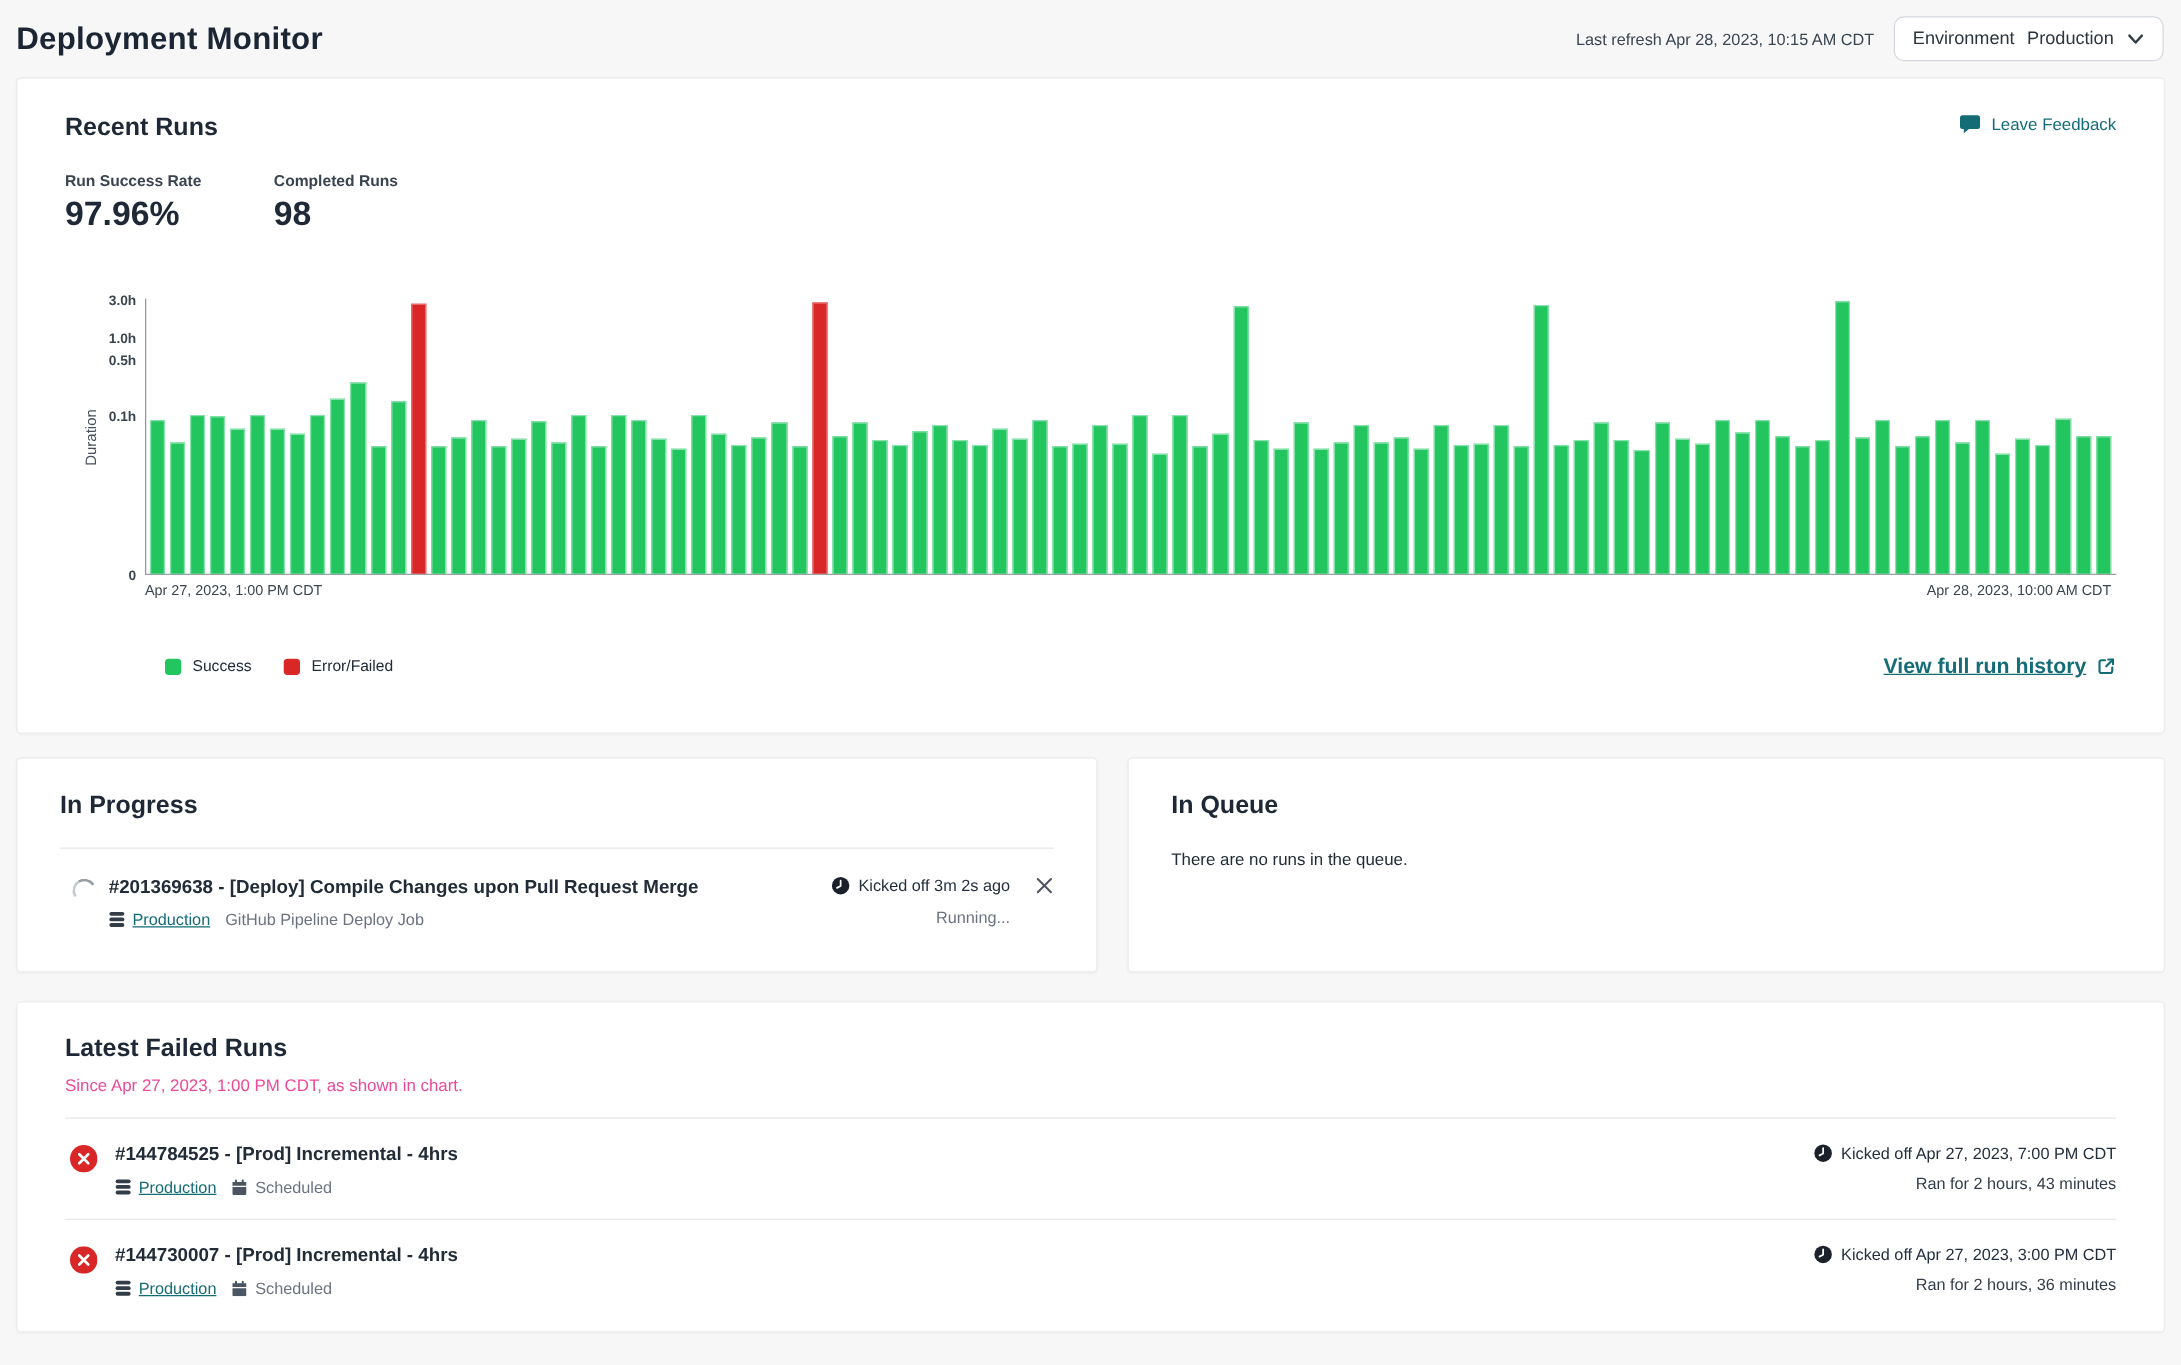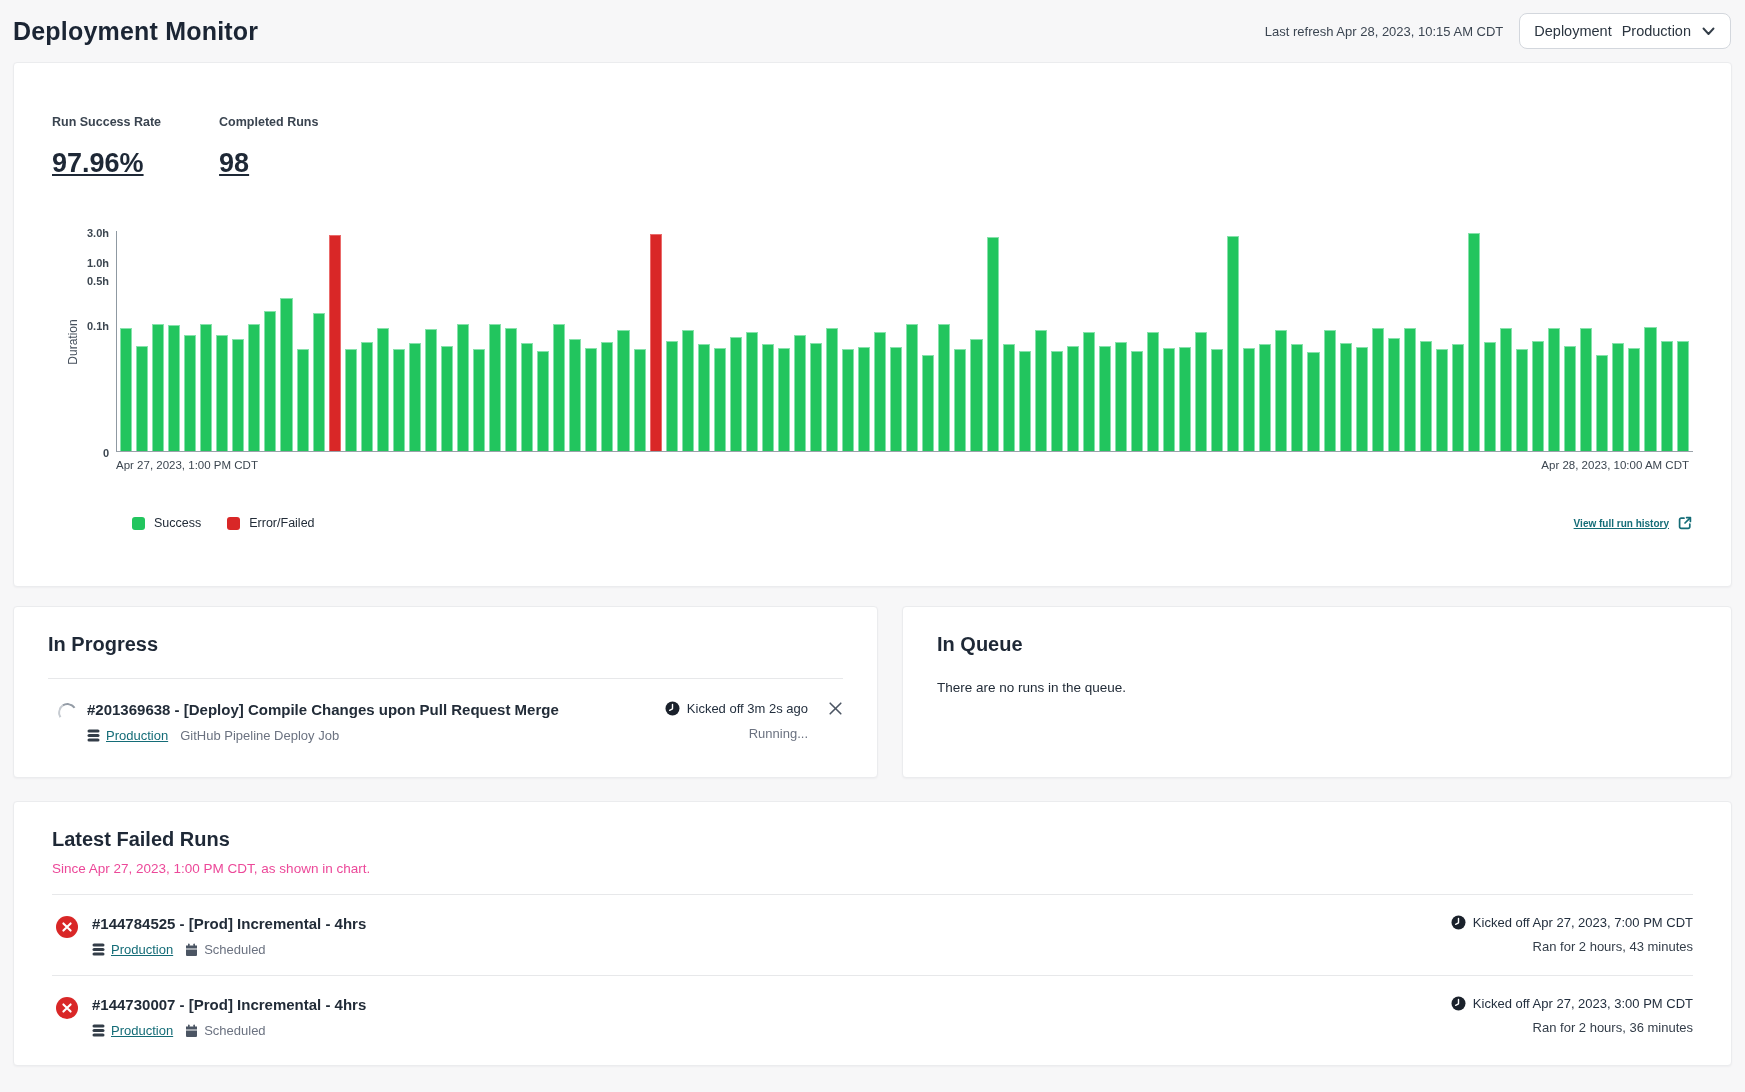--- a/index.html
+++ b/index.html
@@ -18,38 +18,38 @@
   .env-select { display:flex; align-items:center; gap:10px; background:#fff; border:1px solid #d3d7dd; border-radius:8px; padding:9px 14px; font-size:14.5px; color:#2b3540; cursor:pointer; }
   .env-select svg { display:block; }
   
   .card { background:#fff; border:1px solid #ebecee; border-radius:4px; box-shadow:0 1px 2px rgba(20,30,40,.04); }
   .card-title { font-size:20px; font-weight:700; color:#1e2836; }
   .recent-card { margin:0 13px; padding:28px 38px 26px 38px; height:525px; position:relative; }
   .recent-head { display:flex; justify-content:space-between; align-items:flex-start; }
   .feedback-link { display:flex; align-items:center; gap:8px; color:#146c77; font-size:13.5px; cursor:pointer; }
   .stats-row { display:flex; gap:58px; margin-top:24px; }
   .stat-label { font-size:12.5px; font-weight:700; color:#3a4450; }
-  .stat-value { font-size:27px; font-weight:700; color:#1e2836; margin-top:19px;text-decoration:underline; }
+  .stat-value { font-size:27px; font-weight:700; color:#1e2836; margin-top:4px; }
   
   .chart-wrap { display:flex; margin-top:52px; padding-left:12px; }
   .y-gutter { width:52px; position:relative; height:221px; flex:none; }
   .y-label { position:absolute; left:-14px; top:50%; transform:translateY(-50%) rotate(-90deg); font-size:12px; color:#46505c; }
   .ytick { position:absolute; right:7px; font-size:11px; font-weight:600; color:#3c4650; }
   .plot { flex:1; position:relative; height:221px; border-left:1px solid #8f99a2; border-bottom:1px solid #9aa1a9; }
   .bars { position:absolute; left:0; right:4px; bottom:0; top:0; display:flex; align-items:flex-end; gap:4px; padding-left:3px; }
   .bar { flex:1; background:#22c55e; border:1px solid #86e2ab; border-bottom:none; }
   .bar-error { background:#d92727; border-color:#ea6b6b; }
   .x-labels { display:flex; justify-content:space-between; margin:7px 4px 0 64px; font-size:11.5px; color:#3c4650; }
   .chart-footer { display:flex; justify-content:space-between; align-items:center; margin-top:44px; padding-left:48px; }
   .legend { display:flex; gap:26px;padding-left:32px; }
   .legend-item { display:flex; align-items:center; gap:9px; font-size:12.5px; color:#222c38; }
   .swatch { width:13px; height:13px; border-radius:3px; }
   .swatch-success { background:#22c55e; }
   .swatch-error { background:#d92727; }
-  .history-link { display:flex; align-items:center; gap:8px; color:#146c77; font-size:10px; font-weight:600; cursor:pointer; }
+  .history-link { display:flex; align-items:center; gap:8px; color:#146c77; font-size:17px; font-weight:600; cursor:pointer; }
   .history-link .link-text { text-decoration:underline; }
   
   .mid-row { display:flex; gap:24px; margin:19px 13px 0 13px; }
   .progress-card { width:865px; flex:none; padding:26px 34px; height:172px; }
   .queue-card { flex:1; padding:26px 34px; height:172px; }
   .divider { border-top:1px solid #e7e8ea; }
   .progress-card .divider { margin-top:22px; }
   .run-row { display:flex; margin-top:22px; }
   .spinner { width:19px; height:19px; border-radius:50%; border:2px solid transparent; border-top-color:#949ca6; border-left-color:#c6cbd1; transform:rotate(12deg); flex:none; margin:2px 10px 0 10px; }
   .run-main { flex:1; }
@@ -74,32 +74,43 @@
   .meta-icon { display:flex; }
 </style>
 </head>
 <body>
 
 <div class="topbar">
   <div class="page-title">Deployment Monitor</div>
   <div class="topbar-right">
     <div class="last-refresh">Last refresh Apr 28, 2023, 10:15 AM CDT</div>
     <div class="env-select">
-      <span>Deployment</span>
+      <span>Environment</span>
       <span>Production</span>
       <span>
           <svg width="15" height="15" viewBox="0 0 15 15">
             <polyline points="2.5,4.5 7.5,10 12.5,4.5" fill="none" stroke="#333d48" stroke-width="1.9" stroke-linecap="round" stroke-linejoin="round"></polyline>
           </svg>
         </span>
     </div>
   </div>
 </div>
 
 <div class="card recent-card">
+  <div class="recent-head">
+    <div class="card-title">Recent Runs</div>
+    <div class="feedback-link">
+      <span class="meta-icon">
+          <svg width="18" height="17" viewBox="0 0 18 17">
+            <path d="M3 1.2 h12 a2 2 0 0 1 2 2 v7 a2 2 0 0 1 -2 2 H8.2 L4 15.6 V12.2 H3 a2 2 0 0 1 -2 -2 v-7 a2 2 0 0 1 2 -2 z" fill="#146c77"></path>
+          </svg>
+        </span>
+      <span>Leave Feedback</span>
+    </div>
+  </div>
 
   <div class="stats-row">
     <div>
       <div class="stat-label">Run Success Rate</div>
       <div class="stat-value">97.96%</div>
     </div>
     <div>
       <div class="stat-label">Completed Runs</div>
       <div class="stat-value">98</div>
     </div>

